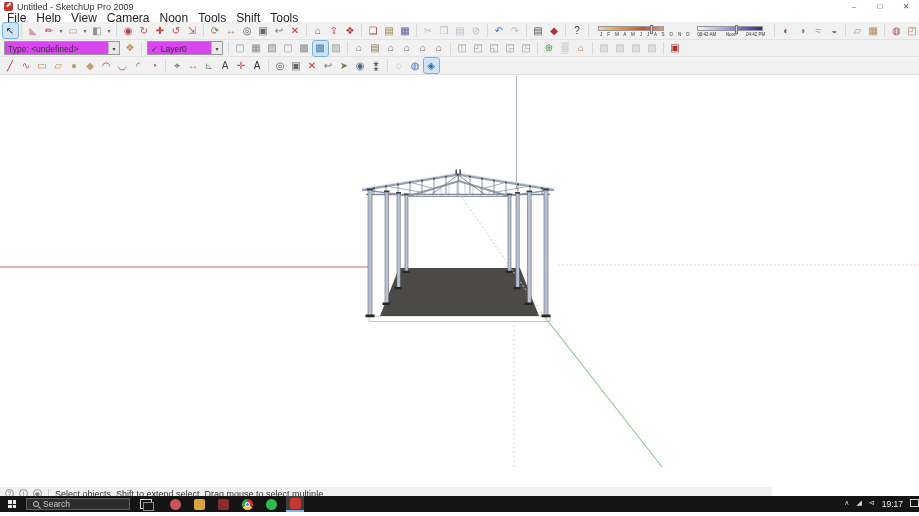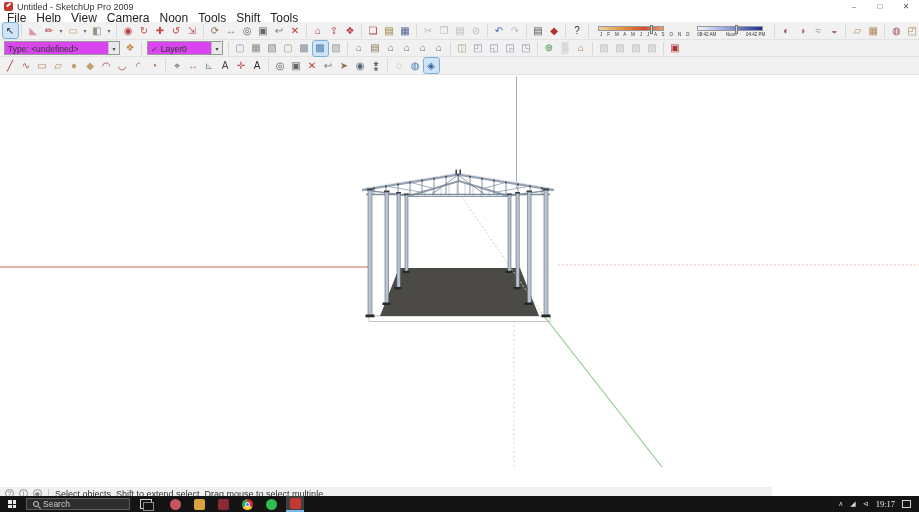--- a/index.html
+++ b/index.html
@@ -97,21 +97,21 @@
   #search-box span { font-size:8.5px; color:#c9c9c9; }
   #taskview-btn { width:12px; height:10px; border:1px solid #d5d5d5; margin:0 8px 0 10px;
     position:relative; }
   #taskview-btn::after { content:""; position:absolute; left:2px; top:2px; right:-3px; bottom:-3px;
     border:1px solid #8a8a8a; background:#141414; }
   #task-apps { display:flex; align-items:center; gap:6px; margin-left:6px; }
   .app-btn { width:18px; height:16px; display:flex; align-items:center; justify-content:center; }
   .app-btn.active { background:#3f3f3f; border-bottom:2px solid #76b9ed; }
   .app-glyph { width:11px; height:11px; border-radius:50%; }
   .app-glyph.square { border-radius:2px; }
-  #tray { margin-left:auto; display:flex; align-items:center; gap:7px; padding-right:8px;font-family:Liberation Serif, serif; }
+  #tray { margin-left:auto; display:flex; gap:7px; padding-right:0; }
   .tray-icon { color:#d8d8d8; font-size:7px; line-height:1; }
   #tray-time { color:#ececec; font-size:8.5px; }
   #action-center { width:9px; height:8px; border:1px solid #cfcfcf; }
 </style>
 </head>
 <body>
 
 <div id="app">
 
   <div id="titlebar">

